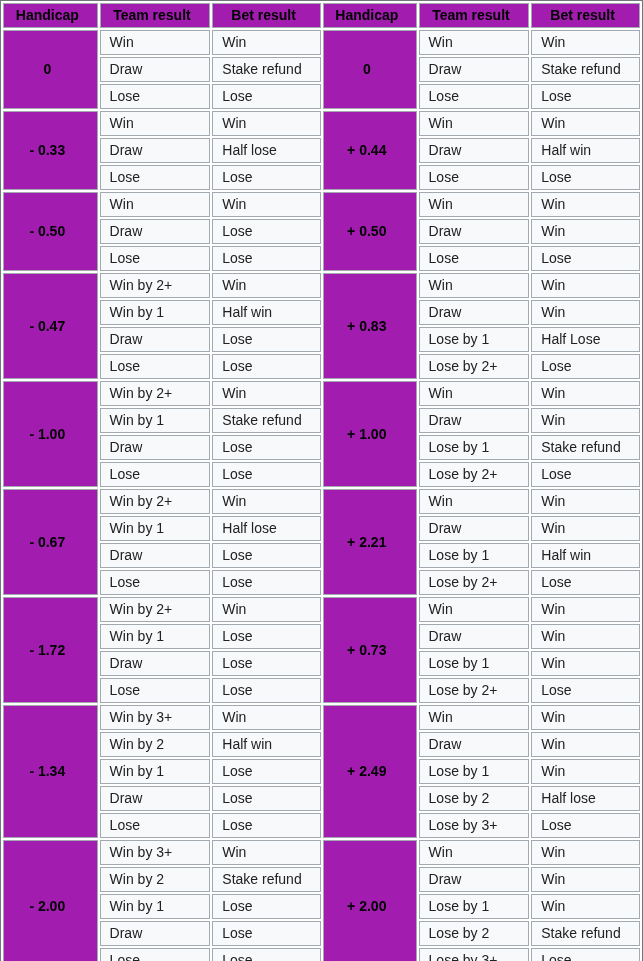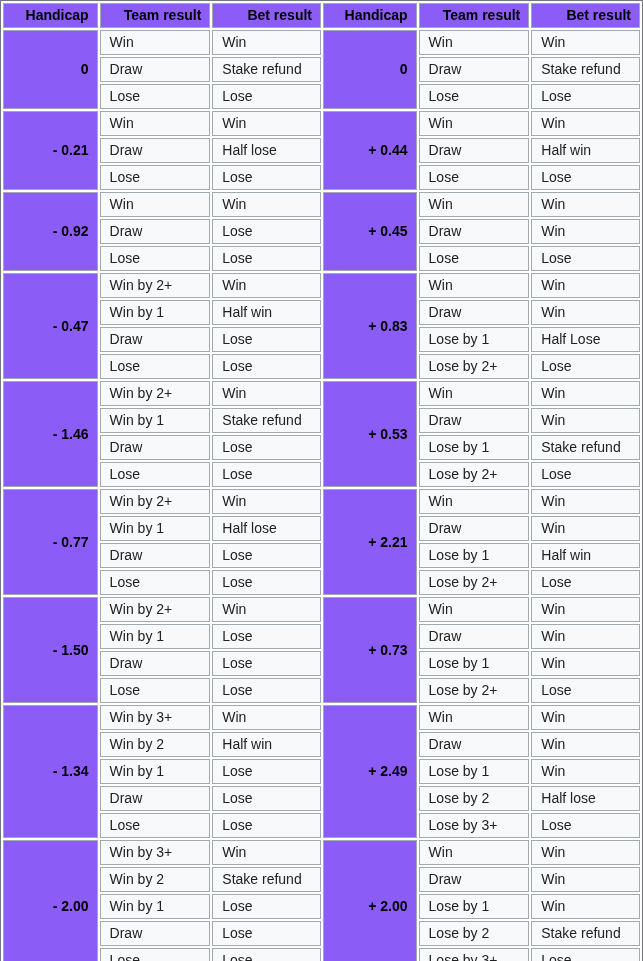--- a/index.html
+++ b/index.html
@@ -25,24 +25,24 @@
     box-sizing: border-box;
     border: 1px solid #a2a9b1;
     font-size: 14px;
     line-height: 17px;
     padding: 3px 9px;
     vertical-align: middle;
     overflow: hidden;
     white-space: nowrap;
   }
   table.ah-table th {
-    background: #8b5cf6;
+    background: #a21caf;
     color: #000000;
     font-weight: bold;
-    text-align: right;
+    text-align: center;
     padding-left: 2px;
     padding-right: 8px;
   }
   table.ah-table td {
     background: #f8f9fa;
     color: #202122;
     text-align: left;
   }
 </style>
 </head>
@@ -83,44 +83,44 @@
           <td>Draw</td>
           <td>Stake refund</td>
         </tr>
         <tr>
           <td>Lose</td>
           <td>Lose</td>
           <td>Lose</td>
           <td>Lose</td>
         </tr>
         <tr>
-          <th rowspan="3">- 0.21</th>
+          <th rowspan="3">- 0.33</th>
           <td>Win</td>
           <td>Win</td>
           <th rowspan="3">+ 0.44</th>
           <td>Win</td>
           <td>Win</td>
         </tr>
         <tr>
           <td>Draw</td>
           <td>Half lose</td>
           <td>Draw</td>
           <td>Half win</td>
         </tr>
         <tr>
           <td>Lose</td>
           <td>Lose</td>
           <td>Lose</td>
           <td>Lose</td>
         </tr>
         <tr>
-          <th rowspan="3">- 0.92</th>
-          <td>Win</td>
-          <td>Win</td>
-          <th rowspan="3">+ 0.45</th>
+          <th rowspan="3">- 0.50</th>
+          <td>Win</td>
+          <td>Win</td>
+          <th rowspan="3">+ 0.50</th>
           <td>Win</td>
           <td>Win</td>
         </tr>
         <tr>
           <td>Draw</td>
           <td>Lose</td>
           <td>Draw</td>
           <td>Win</td>
         </tr>
         <tr>
@@ -149,24 +149,24 @@
           <td>Lose by 1</td>
           <td>Half Lose</td>
         </tr>
         <tr>
           <td>Lose</td>
           <td>Lose</td>
           <td>Lose by 2+</td>
           <td>Lose</td>
         </tr>
         <tr>
-          <th rowspan="4">- 1.46</th>
+          <th rowspan="4">- 1.00</th>
           <td>Win by 2+</td>
           <td>Win</td>
-          <th rowspan="4">+ 0.53</th>
+          <th rowspan="4">+ 1.00</th>
           <td>Win</td>
           <td>Win</td>
         </tr>
         <tr>
           <td>Win by 1</td>
           <td>Stake refund</td>
           <td>Draw</td>
           <td>Win</td>
         </tr>
         <tr>
@@ -175,21 +175,21 @@
           <td>Lose by 1</td>
           <td>Stake refund</td>
         </tr>
         <tr>
           <td>Lose</td>
           <td>Lose</td>
           <td>Lose by 2+</td>
           <td>Lose</td>
         </tr>
         <tr>
-          <th rowspan="4">- 0.77</th>
+          <th rowspan="4">- 0.67</th>
           <td>Win by 2+</td>
           <td>Win</td>
           <th rowspan="4">+ 2.21</th>
           <td>Win</td>
           <td>Win</td>
         </tr>
         <tr>
           <td>Win by 1</td>
           <td>Half lose</td>
           <td>Draw</td>
@@ -201,21 +201,21 @@
           <td>Lose by 1</td>
           <td>Half win</td>
         </tr>
         <tr>
           <td>Lose</td>
           <td>Lose</td>
           <td>Lose by 2+</td>
           <td>Lose</td>
         </tr>
         <tr>
-          <th rowspan="4">- 1.50</th>
+          <th rowspan="4">- 1.72</th>
           <td>Win by 2+</td>
           <td>Win</td>
           <th rowspan="4">+ 0.73</th>
           <td>Win</td>
           <td>Win</td>
         </tr>
         <tr>
           <td>Win by 1</td>
           <td>Lose</td>
           <td>Draw</td>

